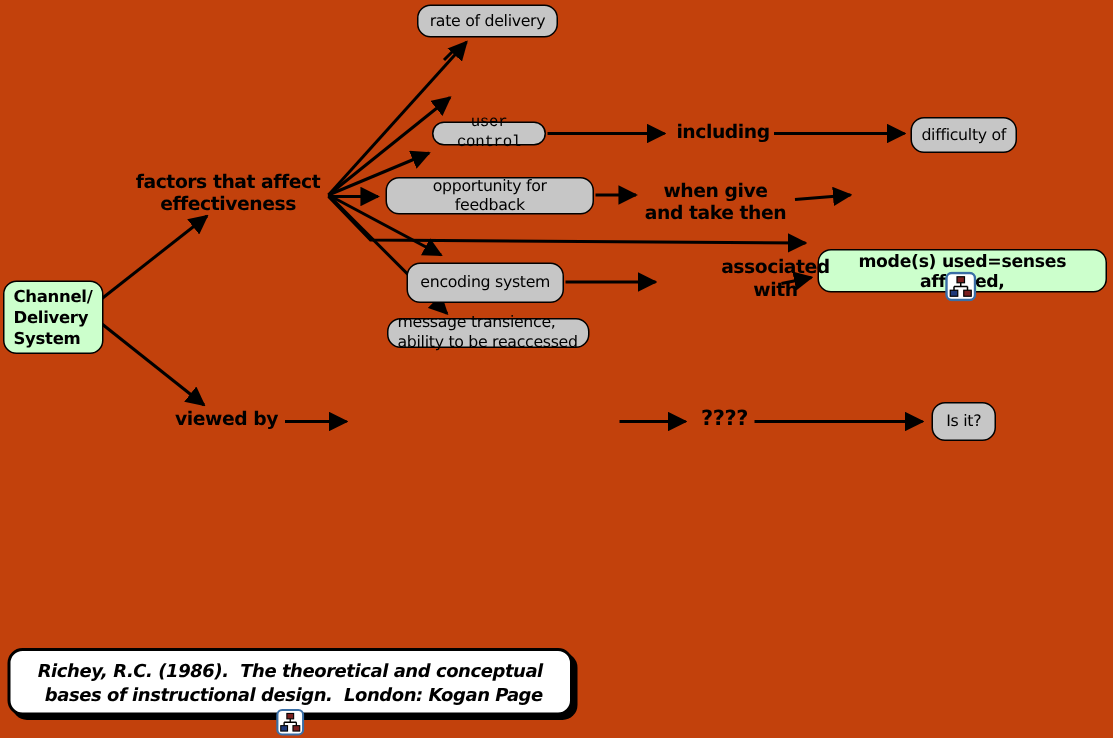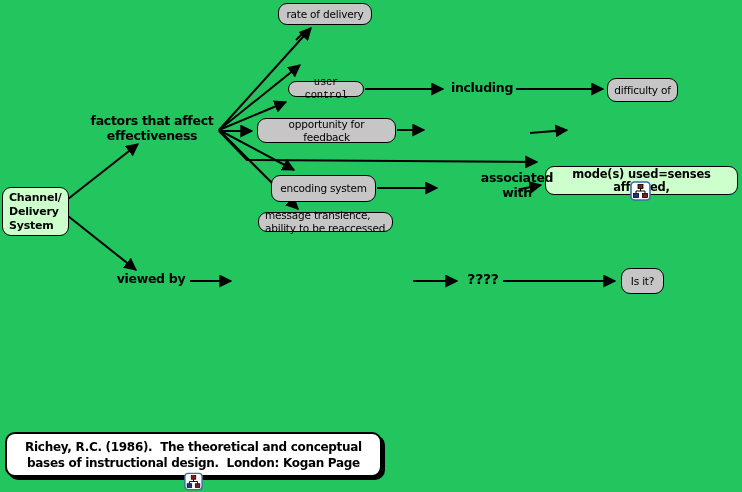--- a/index.html
+++ b/index.html
@@ -1,17 +1,17 @@
 <!DOCTYPE html>
 <html><head>
 <meta charset="utf-8">
 <style>
   html,body{margin:0;padding:0;background:#fff;}
   #canvas{
-    position:relative;width:742px;height:492px;background:#22c55e;overflow:hidden;
+    position:relative;width:742px;height:492px;background:#c2410c;overflow:hidden;
     font-family:"DejaVu Sans","Liberation Sans",sans-serif;color:#000;
   }
   #wires{position:absolute;left:0;top:0;z-index:0;}
   .concept{
     position:absolute;z-index:2;box-sizing:border-box;
     background:#c6c6c6;border:1.5px solid #000;border-radius:9px;
     display:flex;align-items:center;justify-content:center;
     font-size:10.5px;line-height:13px;letter-spacing:-0.2px;
     white-space:pre-wrap;text-align:center;padding:2px 6px;
   }
@@ -21,21 +21,21 @@
   .linklabel{
     position:absolute;z-index:2;font-weight:bold;font-size:12.5px;line-height:15px;
     letter-spacing:-0.3px;text-align:center;white-space:pre-wrap;
   }
   .citation{
     position:absolute;z-index:2;box-sizing:border-box;
     background:#fff;border:2px solid #000;border-radius:10px;
     box-shadow:3px 3px 0 #000;
     display:flex;align-items:center;justify-content:center;
     font-weight:bold;font-size:12px;line-height:16px;letter-spacing:-0.3px;
-    white-space:pre-wrap;text-align:center;padding:2px 4px;
+    white-space:pre-wrap;text-align:right;padding:2px 4px;font-style:italic;
   }
   .mapicon{position:absolute;z-index:3;}
 </style>
 </head>
 <body>
 
 <div id="canvas">
 
   <svg id="wires" width="742" height="492" viewBox="0 0 742 492">
     <defs>
@@ -88,20 +88,22 @@
 System</div>
 
 
   <div class="concept" style="left:621px;top:268px;width:43px;height:26px;">Is it?</div>
 
   <div class="linklabel" style="left:88px;top:113px;width:128px;">factors that affect
 effectiveness</div>
 
   <div class="linklabel" style="left:447px;top:80px;width:70px;">including</div>
 
+  <div class="linklabel" style="left:425px;top:119px;width:104px;">when give
+and take then</div>
 
   <div class="linklabel" style="left:441px;top:170px;width:82px;margin-left:35px;">associated
 with</div>
 
   <div class="linklabel" style="left:112px;top:271px;width:78px;">viewed by</div>
 
   <div class="linklabel" style="left:462px;top:272px;width:42px;font-size:14px;">????</div>
 
   <div class="citation" style="left:5px;top:432px;width:377px;height:45px;">Richey, R.C. (1986).  The theoretical and conceptual
 bases of instructional design.  London: Kogan Page</div>

